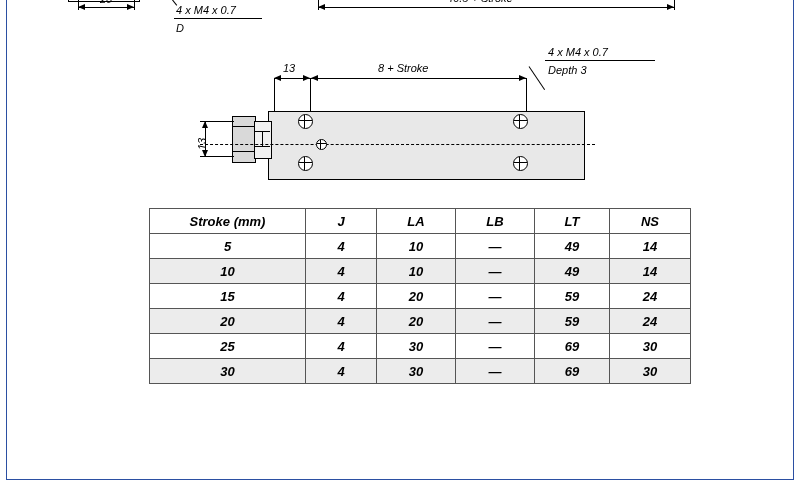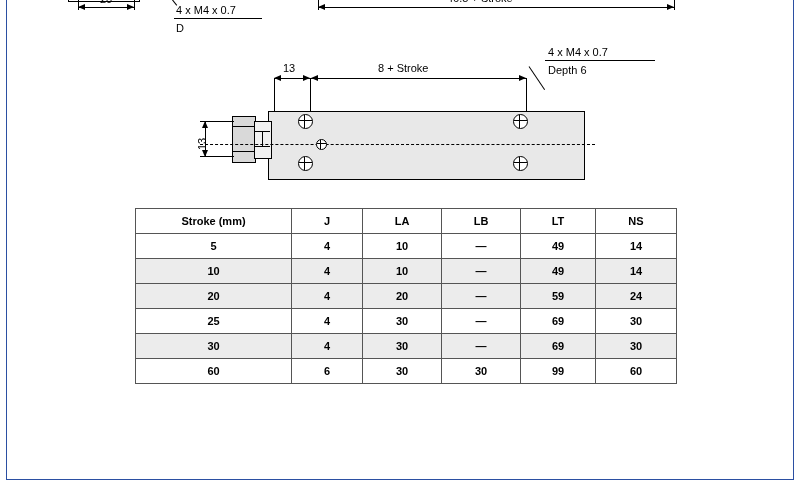--- a/index.html
+++ b/index.html
@@ -14,20 +14,21 @@
     color: #000000;
     position: relative;
     overflow: hidden;
   }
   .page {
     position: absolute;
     left: 0; top: 0;
     width: 800px;
     height: 472px;
     background: #ffffff;
+    font-style: italic;
   }
   
   .page-border-left {
     position: absolute;
     left: 6px; top: -10px;
     width: 1px; height: 490px;
     background: #2b4fa2;
   }
   .page-border-right {
     position: absolute;
@@ -148,23 +149,24 @@
   }
 
   
   .tbl-wrap {
     position: absolute;
     left: 135px;
     top: 208px;
   }
   table.spec {
     border-collapse: collapse;
-    font-size: 11px;
+    font-size: 13px;
     font-weight: bold;
     background: #ffffff;
+    margin-left: 14px;
   }
   table.spec th, table.spec td {
     border: 1px solid #555555;
     text-align: center;
     height: 24px;
     padding: 0;
     font-weight: bold;
   }
   table.spec th {
     background: #ffffff;
@@ -224,21 +226,21 @@
 
   <div class="ln hline" style="left:311px; top:78px; width:215px;"></div>
   <div class="arrowL" style="left:311px; top:75px;"></div>
   <div class="arrowR" style="left:519px; top:75px;"></div>
   <div class="dim-txt" style="left:378px; top:62px;">8 + Stroke</div>
   <div class="ln vline" style="left:526px; top:78px; height:42px;"></div>
 
   <div class="ln" style="left:529px; top:66px; width:28px; height:1px; transform:rotate(56deg); transform-origin:left center;"></div>
   <div class="ln hline" style="left:545px; top:60px; width:110px;"></div>
   <div class="dim-txt" style="left:548px; top:46px;">4 x M4 x 0.7</div>
-  <div class="dim-txt" style="left:548px; top:64px;">Depth 6</div>
+  <div class="dim-txt" style="left:548px; top:64px;">Depth 3</div>
 
   <div class="body-rect" style="left:268px; top:111px; width:315px; height:67px;"></div>
 
   <div class="body-rect-dark" style="left:232px; top:116px; width:22px; height:45px;"></div>
   <div class="body-rect-light" style="left:254px; top:121px; width:16px; height:36px;"></div>
   <div class="ln hline" style="left:232px; top:126px; width:22px;"></div>
   <div class="ln hline" style="left:232px; top:151px; width:22px;"></div>
   <div class="ln hline" style="left:254px; top:131px; width:16px;"></div>
   <div class="ln hline" style="left:254px; top:146px; width:16px;"></div>
   <div class="ln vline" style="left:262px; top:131px; height:16px;"></div>
@@ -280,20 +282,28 @@
           <td class="colNS">14</td>
         </tr>
         <tr class="alt">
           <td class="strk">10</td>
           <td class="colJ">4</td>
           <td class="colLA">10</td>
           <td class="colLB">—</td>
           <td class="colLT">49</td>
           <td class="colNS">14</td>
         </tr>
+        <tr>
+          <td class="strk">15</td>
+          <td class="colJ">4</td>
+          <td class="colLA">20</td>
+          <td class="colLB">—</td>
+          <td class="colLT">59</td>
+          <td class="colNS">24</td>
+        </tr>
         <tr class="alt">
           <td class="strk">20</td>
           <td class="colJ">4</td>
           <td class="colLA">20</td>
           <td class="colLB">—</td>
           <td class="colLT">59</td>
           <td class="colNS">24</td>
         </tr>
         <tr>
           <td class="strk">25</td>
@@ -303,26 +313,18 @@
           <td class="colLT">69</td>
           <td class="colNS">30</td>
         </tr>
         <tr class="alt">
           <td class="strk">30</td>
           <td class="colJ">4</td>
           <td class="colLA">30</td>
           <td class="colLB">—</td>
           <td class="colLT">69</td>
           <td class="colNS">30</td>
-        </tr>
-        <tr>
-          <td class="strk">60</td>
-          <td class="colJ">6</td>
-          <td class="colLA">30</td>
-          <td class="colLB">30</td>
-          <td class="colLT">99</td>
-          <td class="colNS">60</td>
         </tr>
       </tbody>
     </table>
   </div>
 
 </div>
 
 </body></html>

